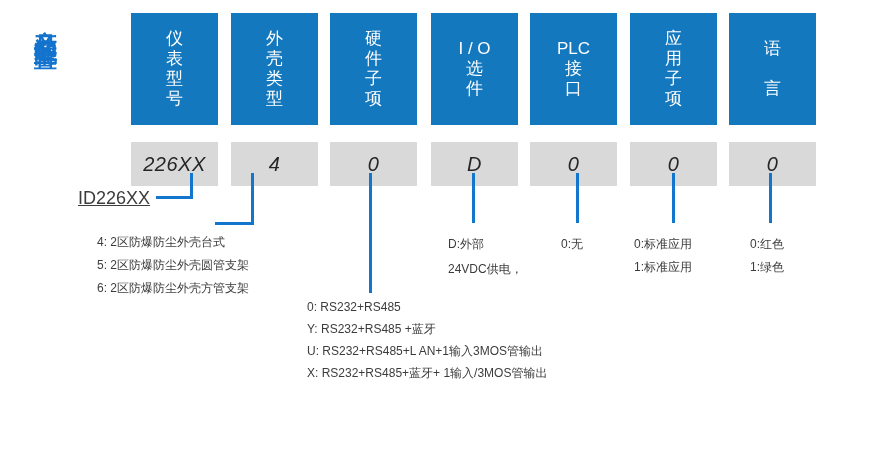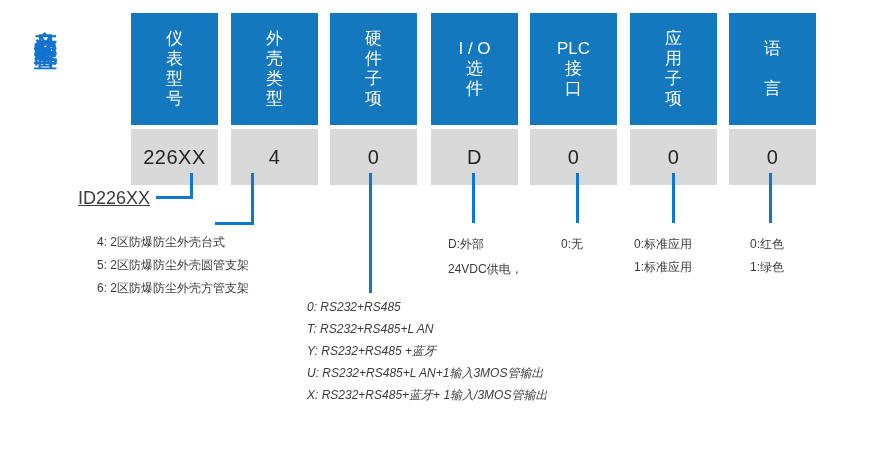--- a/index.html
+++ b/index.html
@@ -31,41 +31,42 @@
     display: flex;
     flex-direction: column;
     align-items: center;
     justify-content: center;
     font-size: 17px;
     line-height: 20px;
     text-align: center;
   }
   .col-language .hl { margin: 10px 0; }
   .val {
-    margin-top: 4px;
-    height: 56px;
+    margin-top: 17px;
+    height: 44px;
     background: #d9d9d9;
     display: flex;
     align-items: center;
     justify-content: center;
     font-size: 20px;
     color: #262626;
     letter-spacing: 0.5px;
+    font-style: italic;
   }
   .vline { position: absolute; width: 3px; background: #1277cc; }
   .hline { position: absolute; height: 3px; background: #1277cc; }
   .note {
     position: absolute;
     color: #3c3c3c;
     font-size: 12px;
     line-height: 23px;
     white-space: nowrap;
   }
   .note-id { font-size: 18px; text-decoration: underline; }
-  .note-hw { line-height: 22px; font-style: italic; }
+  .note-hw { line-height: 22px; }
   .note-io { line-height: 25px; }
 </style>
 </head>
 <body>
 
 <div class="canvas">
 
   <div class="page-title">产品选型配置</div>
 
   <div class="col" style="left:131px">
@@ -149,21 +150,20 @@
   <div class="note note-id" style="left:78px;top:187px">ID226XX</div>
 
   <div class="note" style="left:97px;top:231px">
     <div>4: 2区防爆防尘外壳台式</div>
     <div>5: 2区防爆防尘外壳圆管支架</div>
     <div>6: 2区防爆防尘外壳方管支架</div>
   </div>
 
   <div class="note note-hw" style="left:307px;top:296px">
     <div>0: RS232+RS485</div>
-    <div>T: RS232+RS485+L AN</div>
     <div>Y: RS232+RS485 +蓝牙</div>
     <div>U: RS232+RS485+L AN+1输入3MOS管输出</div>
     <div>X: RS232+RS485+蓝牙+ 1输入/3MOS管输出</div>
   </div>
 
   <div class="note note-io" style="left:448px;top:232px">
     <div>D:外部</div>
     <div>24VDC供电，</div>
   </div>
 

